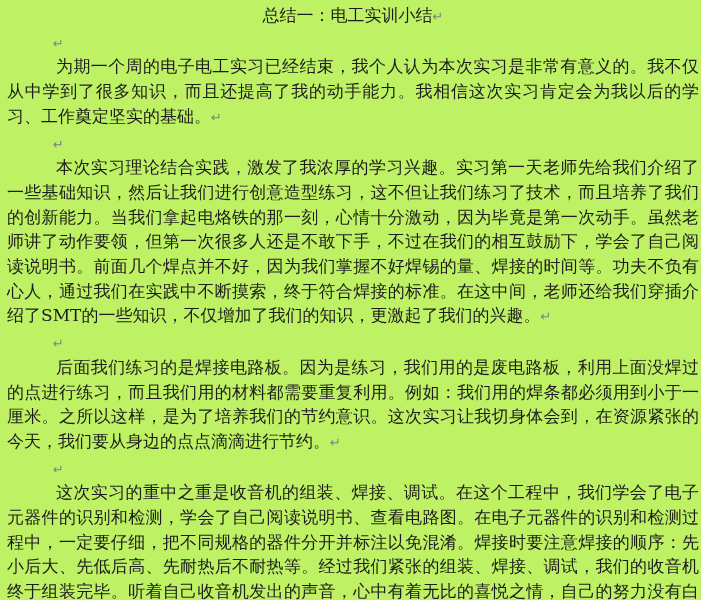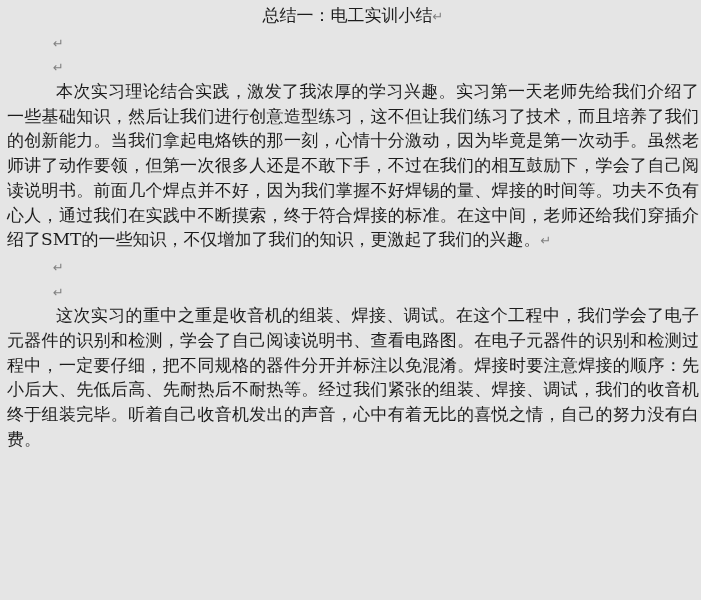--- a/index.html
+++ b/index.html
@@ -5,21 +5,21 @@
   html, body {
     margin: 0;
     padding: 0;
     background: #ffffff;
   }
   .page {
     position: relative;
     box-sizing: border-box;
     width: 701px;
     height: 600px;
-    background: #e5e5e5;
+    background: #bef264;
     padding: 3px 2px 0 7px;
     overflow: hidden;
     font-family: "DejaVu Serif", "Liberation Serif", serif;
     font-size: 17px;
     line-height: 24.7px;
     color: #1c1c1c;
   }
   .title-line {
     text-align: center;
     margin: 0;
@@ -43,25 +43,27 @@
 </style>
 </head>
 <body>
 
 <div class="page">
 
   <div class="title-line"><span>总结一：电工实训小结</span><span class="pilcrow">↵</span></div>
 
   <div class="blank-line"><span class="pilcrow">↵</span></div>
 
+  <p class="para"><span>为期一个周的电子电工实习已经结束，我个人认为本次实习是非常有意义的。我不仅从中学到了很多知识，而且还提高了我的动手能力。我相信这次实习肯定会为我以后的学习、工作奠定坚实的基础。</span><span class="pilcrow">↵</span></p>
 
   <div class="blank-line"><span class="pilcrow">↵</span></div>
 
   <p class="para"><span>本次实习理论结合实践，激发了我浓厚的学习兴趣。实习第一天老师先给我们介绍了一些基础知识，然后让我们进行创意造型练习，这不但让我们练习了技术，而且培养了我们的创新能力。当我们拿起电烙铁的那一刻，心情十分激动，因为毕竟是第一次动手。虽然老师讲了动作要领，但第一次很多人还是不敢下手，不过在我们的相互鼓励下，学会了自己阅读说明书。前面几个焊点并不好，因为我们掌握不好焊锡的量、焊接的时间等。功夫不负有心人，通过我们在实践中不断摸索，终于符合焊接的标准。在这中间，老师还给我们穿插介绍了SMT的一些知识，不仅增加了我们的知识，更激起了我们的兴趣。</span><span class="pilcrow">↵</span></p>
 
   <div class="blank-line"><span class="pilcrow">↵</span></div>
 
+  <p class="para"><span>后面我们练习的是焊接电路板。因为是练习，我们用的是废电路板，利用上面没焊过的点进行练习，而且我们用的材料都需要重复利用。例如：我们用的焊条都必须用到小于一厘米。之所以这样，是为了培养我们的节约意识。这次实习让我切身体会到，在资源紧张的今天，我们要从身边的点点滴滴进行节约。</span><span class="pilcrow">↵</span></p>
 
   <div class="blank-line"><span class="pilcrow">↵</span></div>
 
   <p class="para"><span>这次实习的重中之重是收音机的组装、焊接、调试。在这个工程中，我们学会了电子元器件的识别和检测，学会了自己阅读说明书、查看电路图。在电子元器件的识别和检测过程中，一定要仔细，把不同规格的器件分开并标注以免混淆。焊接时要注意焊接的顺序：先小后大、先低后高、先耐热后不耐热等。经过我们紧张的组装、焊接、调试，我们的收音机终于组装完毕。听着自己收音机发出的声音，心中有着无比的喜悦之情，自己的努力没有白费。</span></p>
 
 </div>
 
 </body></html>

